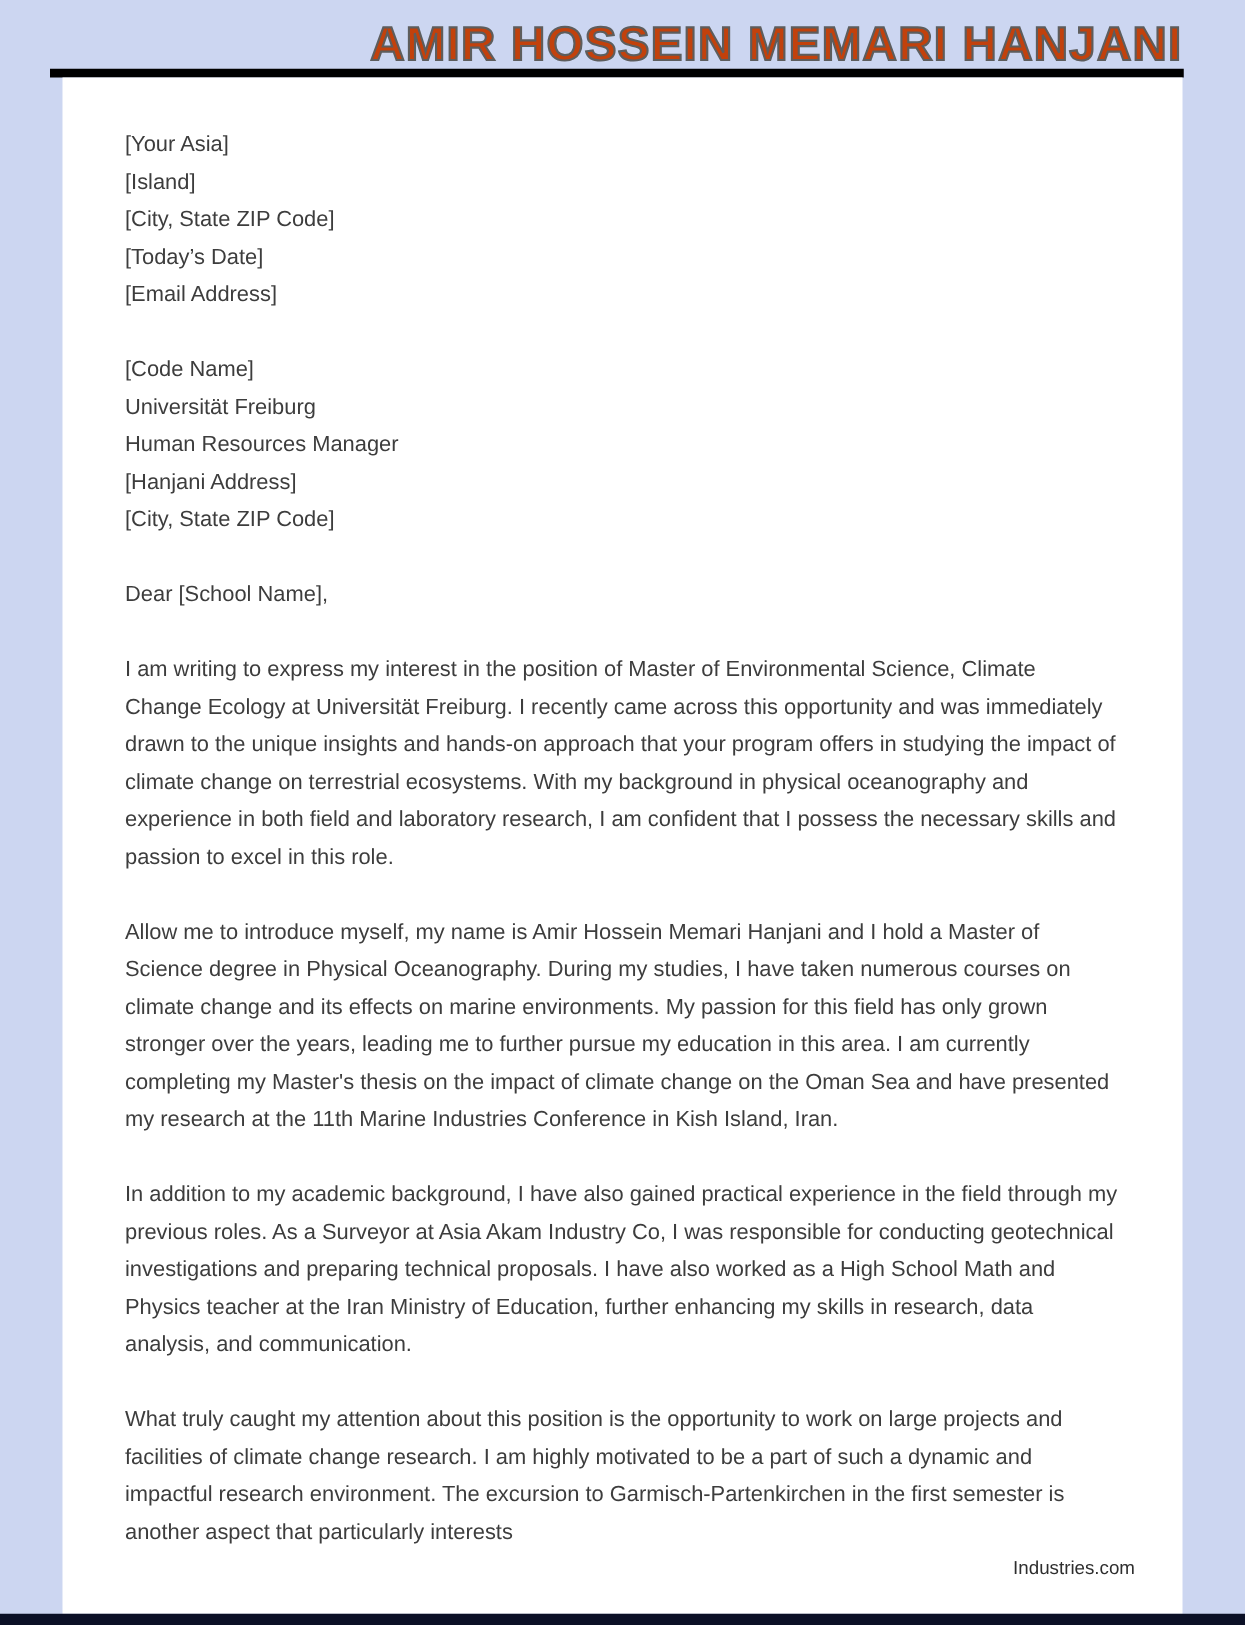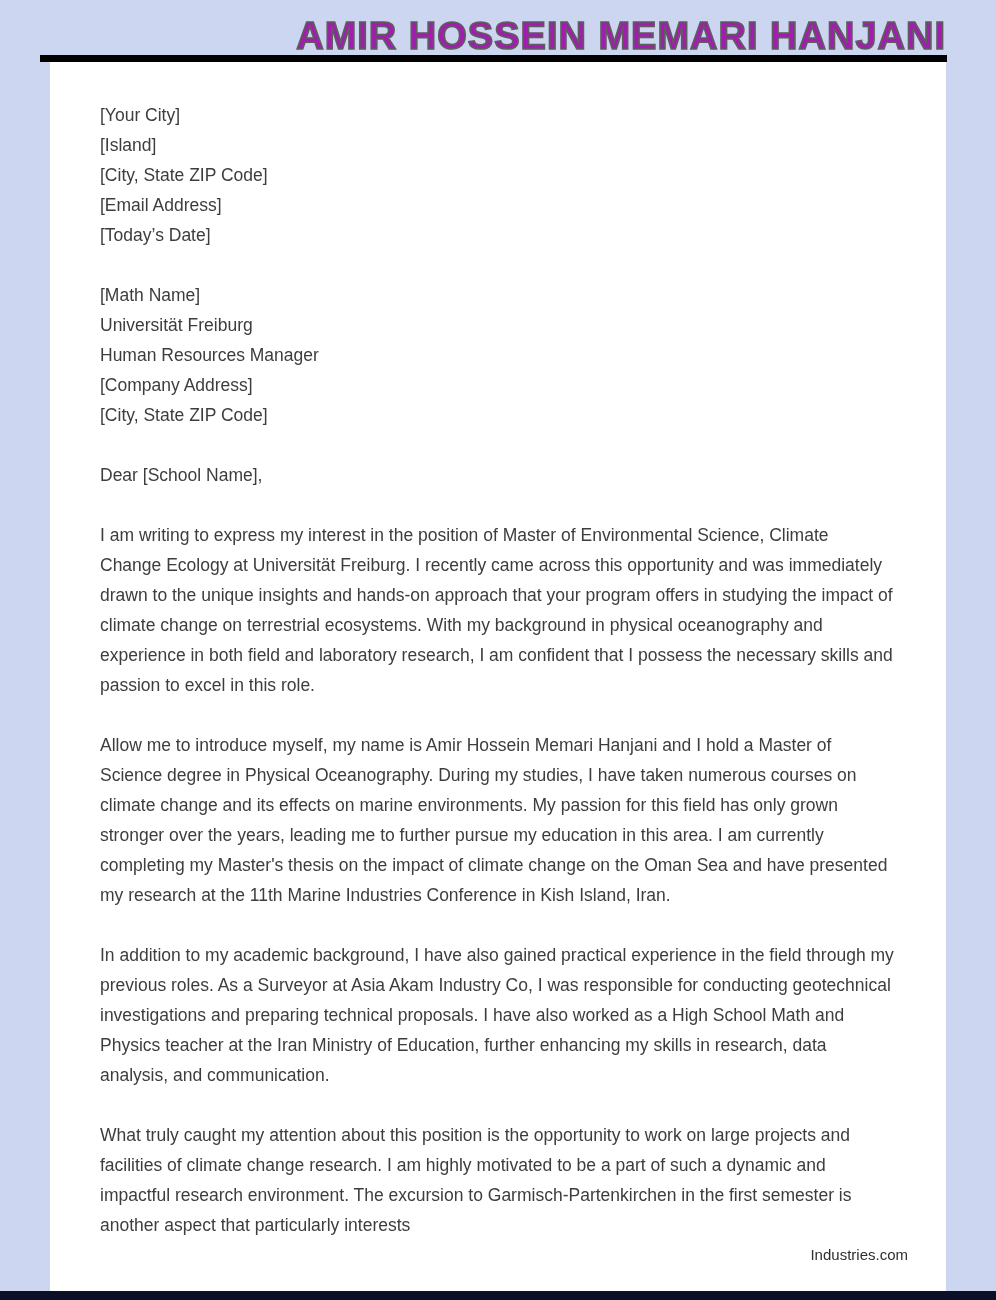--- a/index.html
+++ b/index.html
@@ -17,21 +17,21 @@
     display: flex;
     align-items: flex-end;
     justify-content: flex-end;
     padding: 0 50px 2px 0;
   }
   .header-title {
     font-size: 38px;
     font-weight: 700;
     line-height: 1;
     letter-spacing: 1px;
-    color: #a21caf;
+    color: #c2410c;
     -webkit-text-stroke: 1.7px #5d5d5d;
     white-space: nowrap;
     margin-left: 31px;
   }
   .rule {
     position: absolute;
     top: 55px;
     left: 40px;
     width: 907px;
     height: 7px;
@@ -73,32 +73,32 @@
 
 <div class="header">
   <div class="header-title">AMIR HOSSEIN MEMARI HANJANI</div>
 </div>
 
 <div class="rule"></div>
 
 <div class="page">
 
   <div class="block">
-    <div>[Your City]</div>
+    <div>[Your Asia]</div>
     <div>[Island]</div>
     <div>[City, State ZIP Code]</div>
+    <div>[Today’s Date]</div>
     <div>[Email Address]</div>
-    <div>[Today’s Date]</div>
   </div>
 
   <div class="block">
-    <div>[Math Name]</div>
+    <div>[Code Name]</div>
     <div>Universität Freiburg</div>
     <div>Human Resources Manager</div>
-    <div>[Company Address]</div>
+    <div>[Hanjani Address]</div>
     <div>[City, State ZIP Code]</div>
   </div>
 
   <div class="block">Dear [School Name],</div>
 
   <div class="para">I am writing to express my interest in the position of Master of Environmental Science, Climate Change Ecology at Universität Freiburg. I recently came across this opportunity and was immediately drawn to the unique insights and hands-on approach that your program offers in studying the impact of climate change on terrestrial ecosystems. With my background in physical oceanography and experience in both field and laboratory research, I am confident that I possess the necessary skills and passion to excel in this role.</div>
   <div class="para">Allow me to introduce myself, my name is Amir Hossein Memari Hanjani and I hold a Master of Science degree in Physical Oceanography. During my studies, I have taken numerous courses on climate change and its effects on marine environments. My passion for this field has only grown stronger over the years, leading me to further pursue my education in this area. I am currently completing my Master's thesis on the impact of climate change on the Oman Sea and have presented my research at the 11th Marine Industries Conference in Kish Island, Iran.</div>
   <div class="para">In addition to my academic background, I have also gained practical experience in the field through my previous roles. As a Surveyor at Asia Akam Industry Co, I was responsible for conducting geotechnical investigations and preparing technical proposals. I have also worked as a High School Math and Physics teacher at the Iran Ministry of Education, further enhancing my skills in research, data analysis, and communication.</div>
   <div class="para">What truly caught my attention about this position is the opportunity to work on large projects and facilities of climate change research. I am highly motivated to be a part of such a dynamic and impactful research environment. The excursion to Garmisch-Partenkirchen in the first semester is another aspect that particularly interests</div>
 

